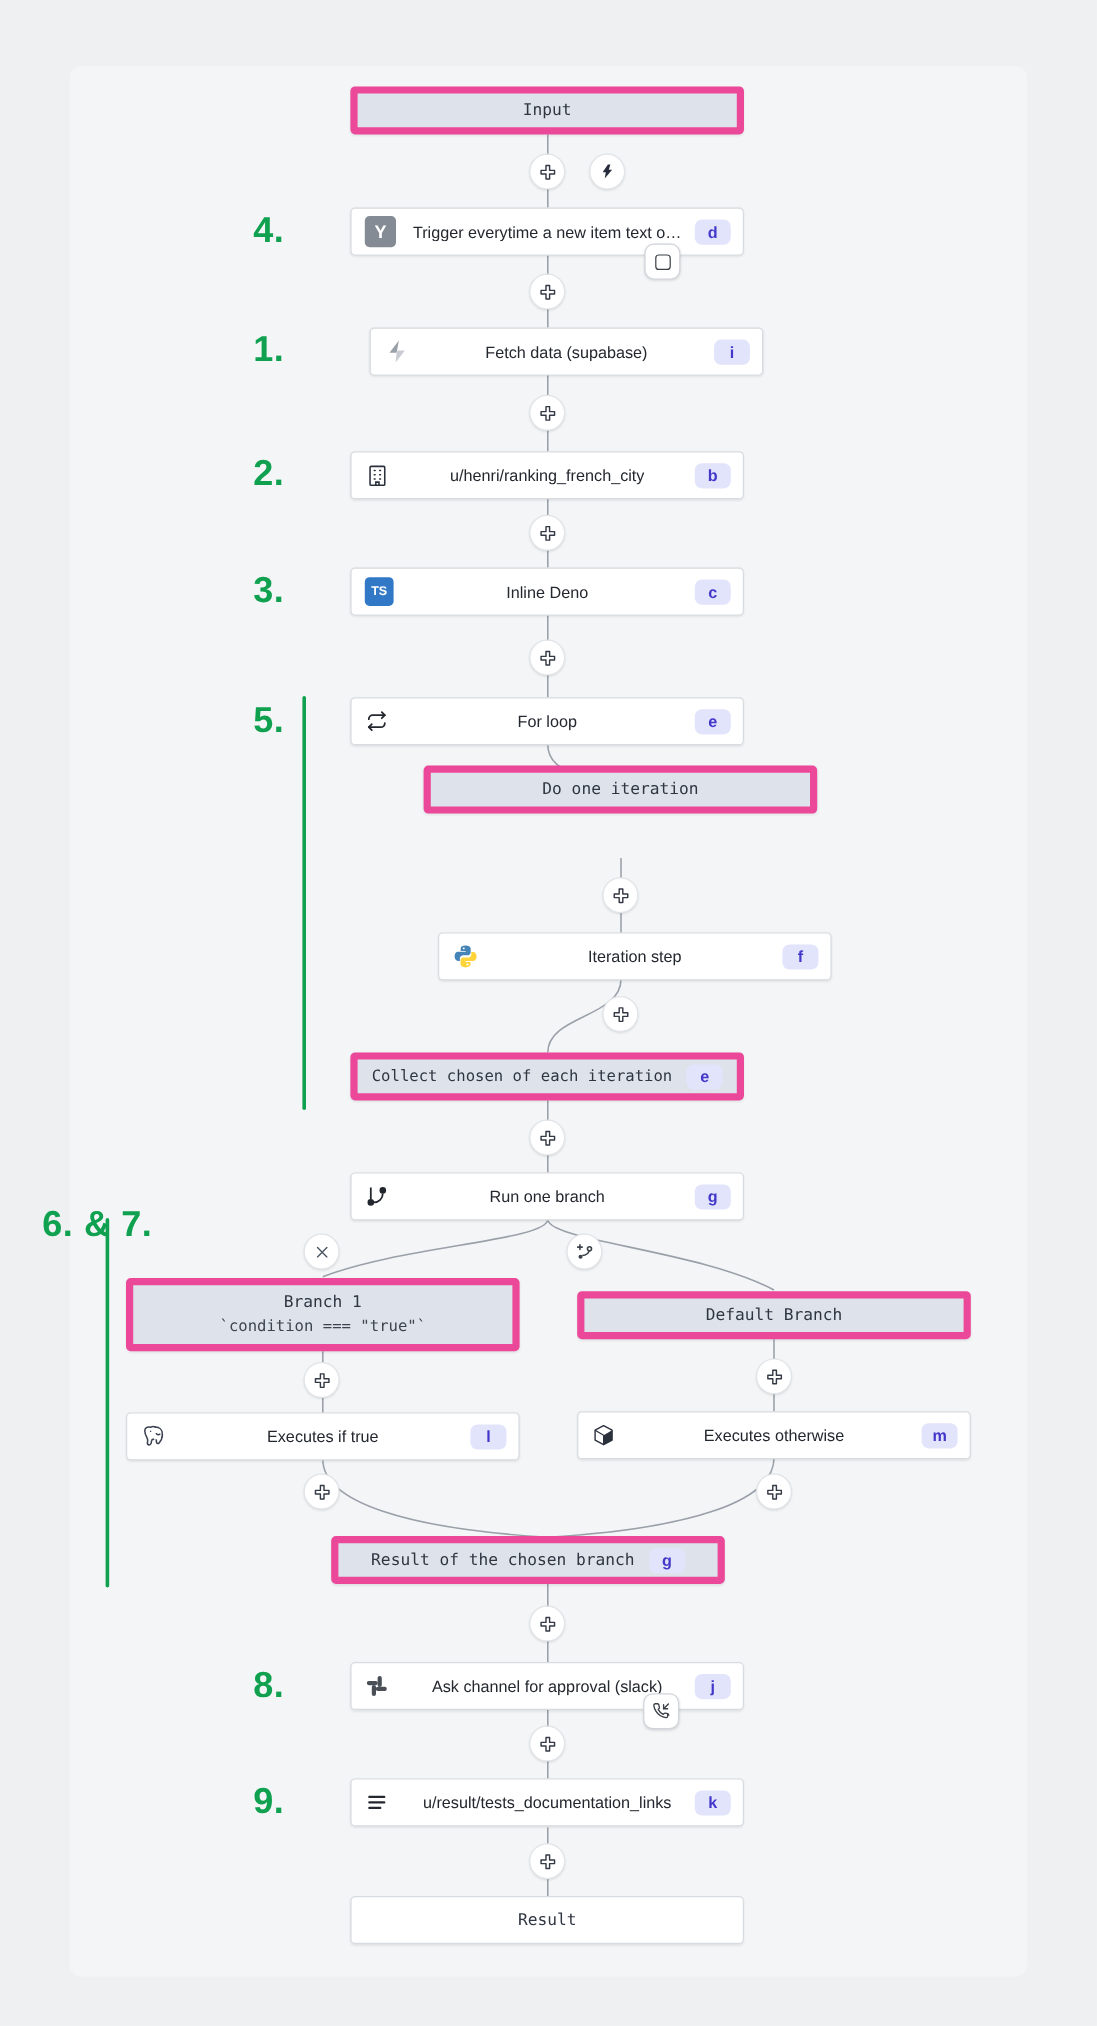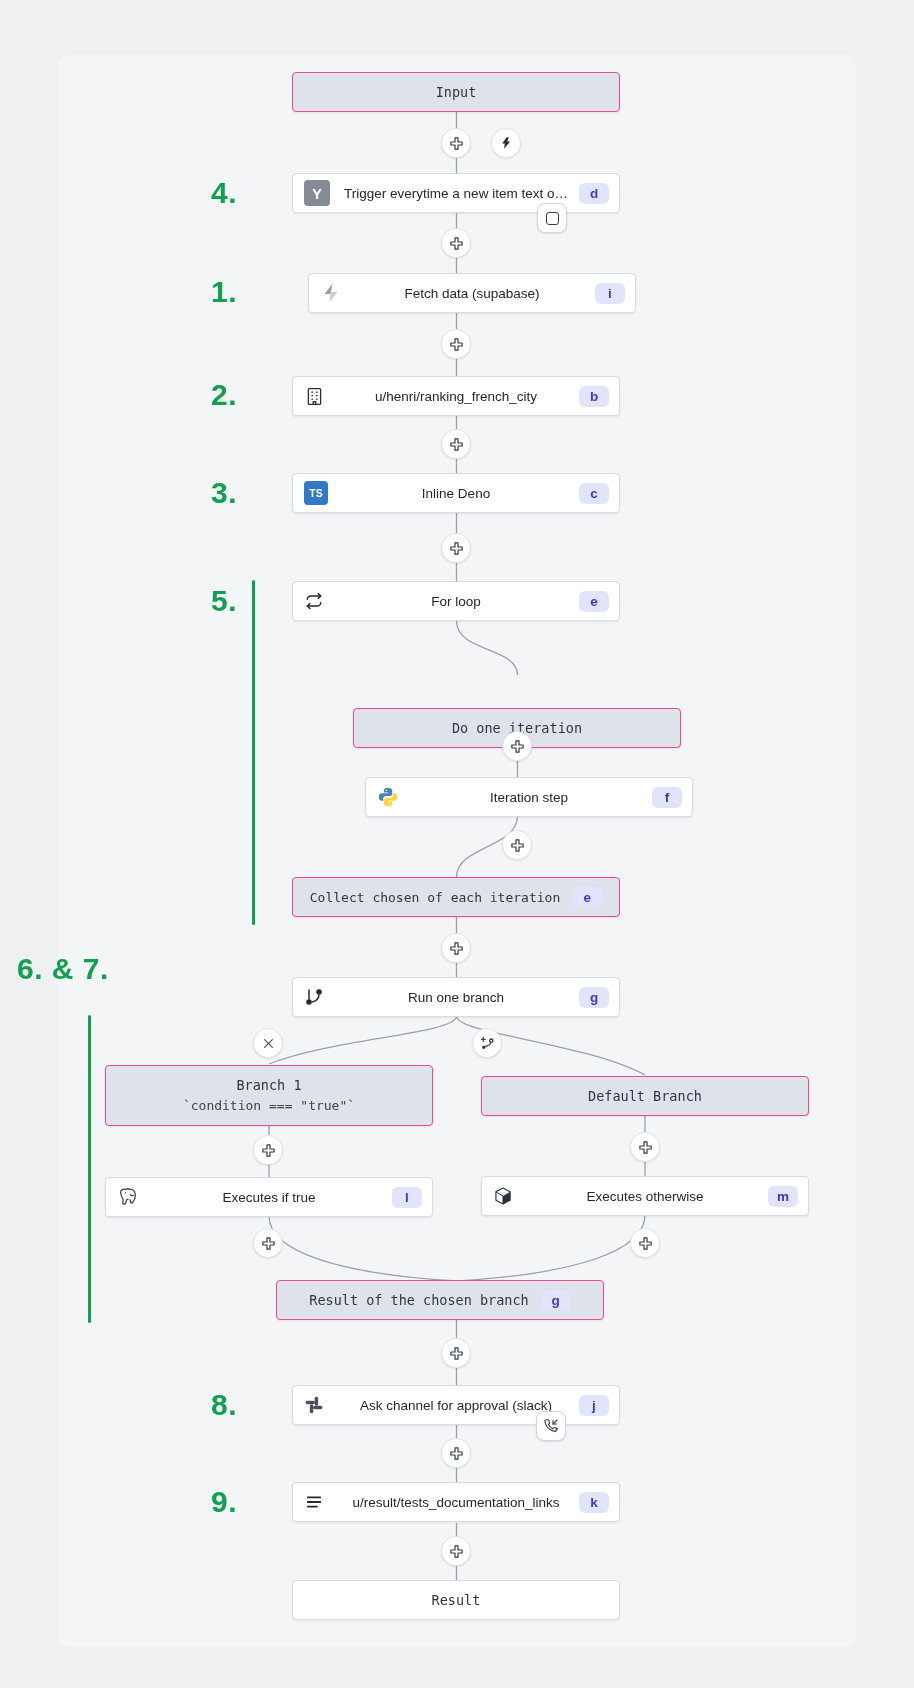--- a/index.html
+++ b/index.html
@@ -10,21 +10,21 @@
   .panel{position:absolute;left:58px;top:55px;width:798px;height:1592px;
     background:#f4f5f6;border-radius:10px}
   svg.edges{position:absolute;left:0;top:0;pointer-events:none}
   .gline{position:absolute;width:3px;border-radius:2px;background:#0fa14f}
   .num{position:absolute;color:#0fa14f;font-weight:bold;font-size:30px;line-height:34px;
     text-align:right;letter-spacing:.5px}
   .node{position:absolute;height:40px;width:328px;box-sizing:border-box;border-radius:4px;
     display:flex;align-items:center;justify-content:center;
     font-size:13.5px;color:#23272e;box-shadow:0 1px 2px rgba(16,24,40,.08)}
   .node.white{background:#ffffff;border:1px solid #d8dbe0}
-  .node.gray{background:#dee3eb;border:1px solid #ec4899;
+  .node.gray{background:#dee3eb;border:6px solid #ec4899;
     font-family:"DejaVu Sans Mono",monospace;font-size:13.5px;color:#2f3642}
   .node.monowhite{font-family:"DejaVu Sans Mono",monospace;color:#2f3642}
   .node .lbl{white-space:nowrap;overflow:hidden;text-overflow:ellipsis;max-width:250px}
   .icon-left{position:absolute;left:11px;display:flex;align-items:center;justify-content:center}
   .badge{position:absolute;right:10px;min-width:14px;padding:3px 8px;border-radius:6px;
     background:#e1e4fb;color:#4338ca;font-weight:bold;font-size:13.5px;text-align:center;
     font-family:"Liberation Sans",sans-serif}
   .badge.inline{position:static;margin-left:12px}
   .circle-btn{position:absolute;width:28px;height:28px;border-radius:50%;background:#fff;
     border:1px solid #e1e4e8;box-shadow:0 1px 2px rgba(0,0,0,.10);
@@ -69,21 +69,21 @@
 </svg>
 
 <div class="gline" style="left:252px;top:580px;height:345px"></div>
 <div class="gline" style="left:88px;top:1015px;height:308px"></div>
 
 <div class="num" style="left:147px;top:176px;width:90px">4.</div>
 <div class="num" style="left:147px;top:275px;width:90px">1.</div>
 <div class="num" style="left:147px;top:378px;width:90px">2.</div>
 <div class="num" style="left:147px;top:476px;width:90px">3.</div>
 <div class="num" style="left:147px;top:584px;width:90px">5.</div>
-<div class="num" style="left:17px;top:952px;width:110px;text-align:left">6. &amp; 7.</div>
+<div class="num" style="left:17px;top:1004px;width:110px;text-align:right">6. &amp; 7.</div>
 <div class="num" style="left:147px;top:1388px;width:90px">8.</div>
 <div class="num" style="left:147px;top:1485px;width:90px">9.</div>
 
 <div class="node gray" style="left:292px;top:72px">
   <span class="lbl">Input</span>
 </div>
 
 <div class="node white" style="left:292px;top:173px">
   <span class="icon-left">
     <span class="hn-ico">Y</span>
@@ -131,21 +131,21 @@
       <path d="M4 10c0-2.2 1.8-4 4-4h12"></path>
         <path d="m17 3 3 3-3 3"></path>
       <path d="M20 14c0 2.2-1.8 4-4 4H4"></path>
         <path d="m7 21-3-3 3-3"></path>
     </svg>
   </span>
   <span class="lbl">For loop</span>
   <span class="badge">e</span>
 </div>
 
-<div class="node gray" style="left:353px;top:708px">
+<div class="node gray" style="left:353px;top:638px">
   <span class="lbl">Do one iteration</span>
 </div>
 
 <div class="node white" style="left:365px;top:777px">
   <span class="icon-left">
     <svg width="22" height="22" viewBox="0 0 24 24">
       <path fill="#4584b6" d="M11.9 2c-2.6 0-4.4.9-4.4 3v2h4.6v.8H5.3C3.2 7.8 2 9.4 2 11.9s1.2 4.2 3.2 4.2h1.6v-2.3c0-1.6 1.4-2.9 3-2.9h4.4c1.3 0 2.4-1.1 2.4-2.4V5c0-2.1-2.1-3-4.7-3zm-1.6 1.8c.5 0 .9.4.9.9s-.4.9-.9.9-.9-.4-.9-.9.4-.9.9-.9z"></path>
       <path fill="#ffd43b" d="M12.1 22c2.6 0 4.4-.9 4.4-3v-2h-4.6v-.8h6.8c2.1 0 3.3-1.6 3.3-4.1s-1.2-4.2-3.2-4.2h-1.6v2.3c0 1.6-1.4 2.9-3 2.9H9.8c-1.3 0-2.4 1.1-2.4 2.4V19c0 2.1 2.1 3 4.7 3zm1.6-1.8c-.5 0-.9-.4-.9-.9s.4-.9.9-.9.9.4.9.9-.4.9-.9.9z"></path>
     </svg>
   </span>

